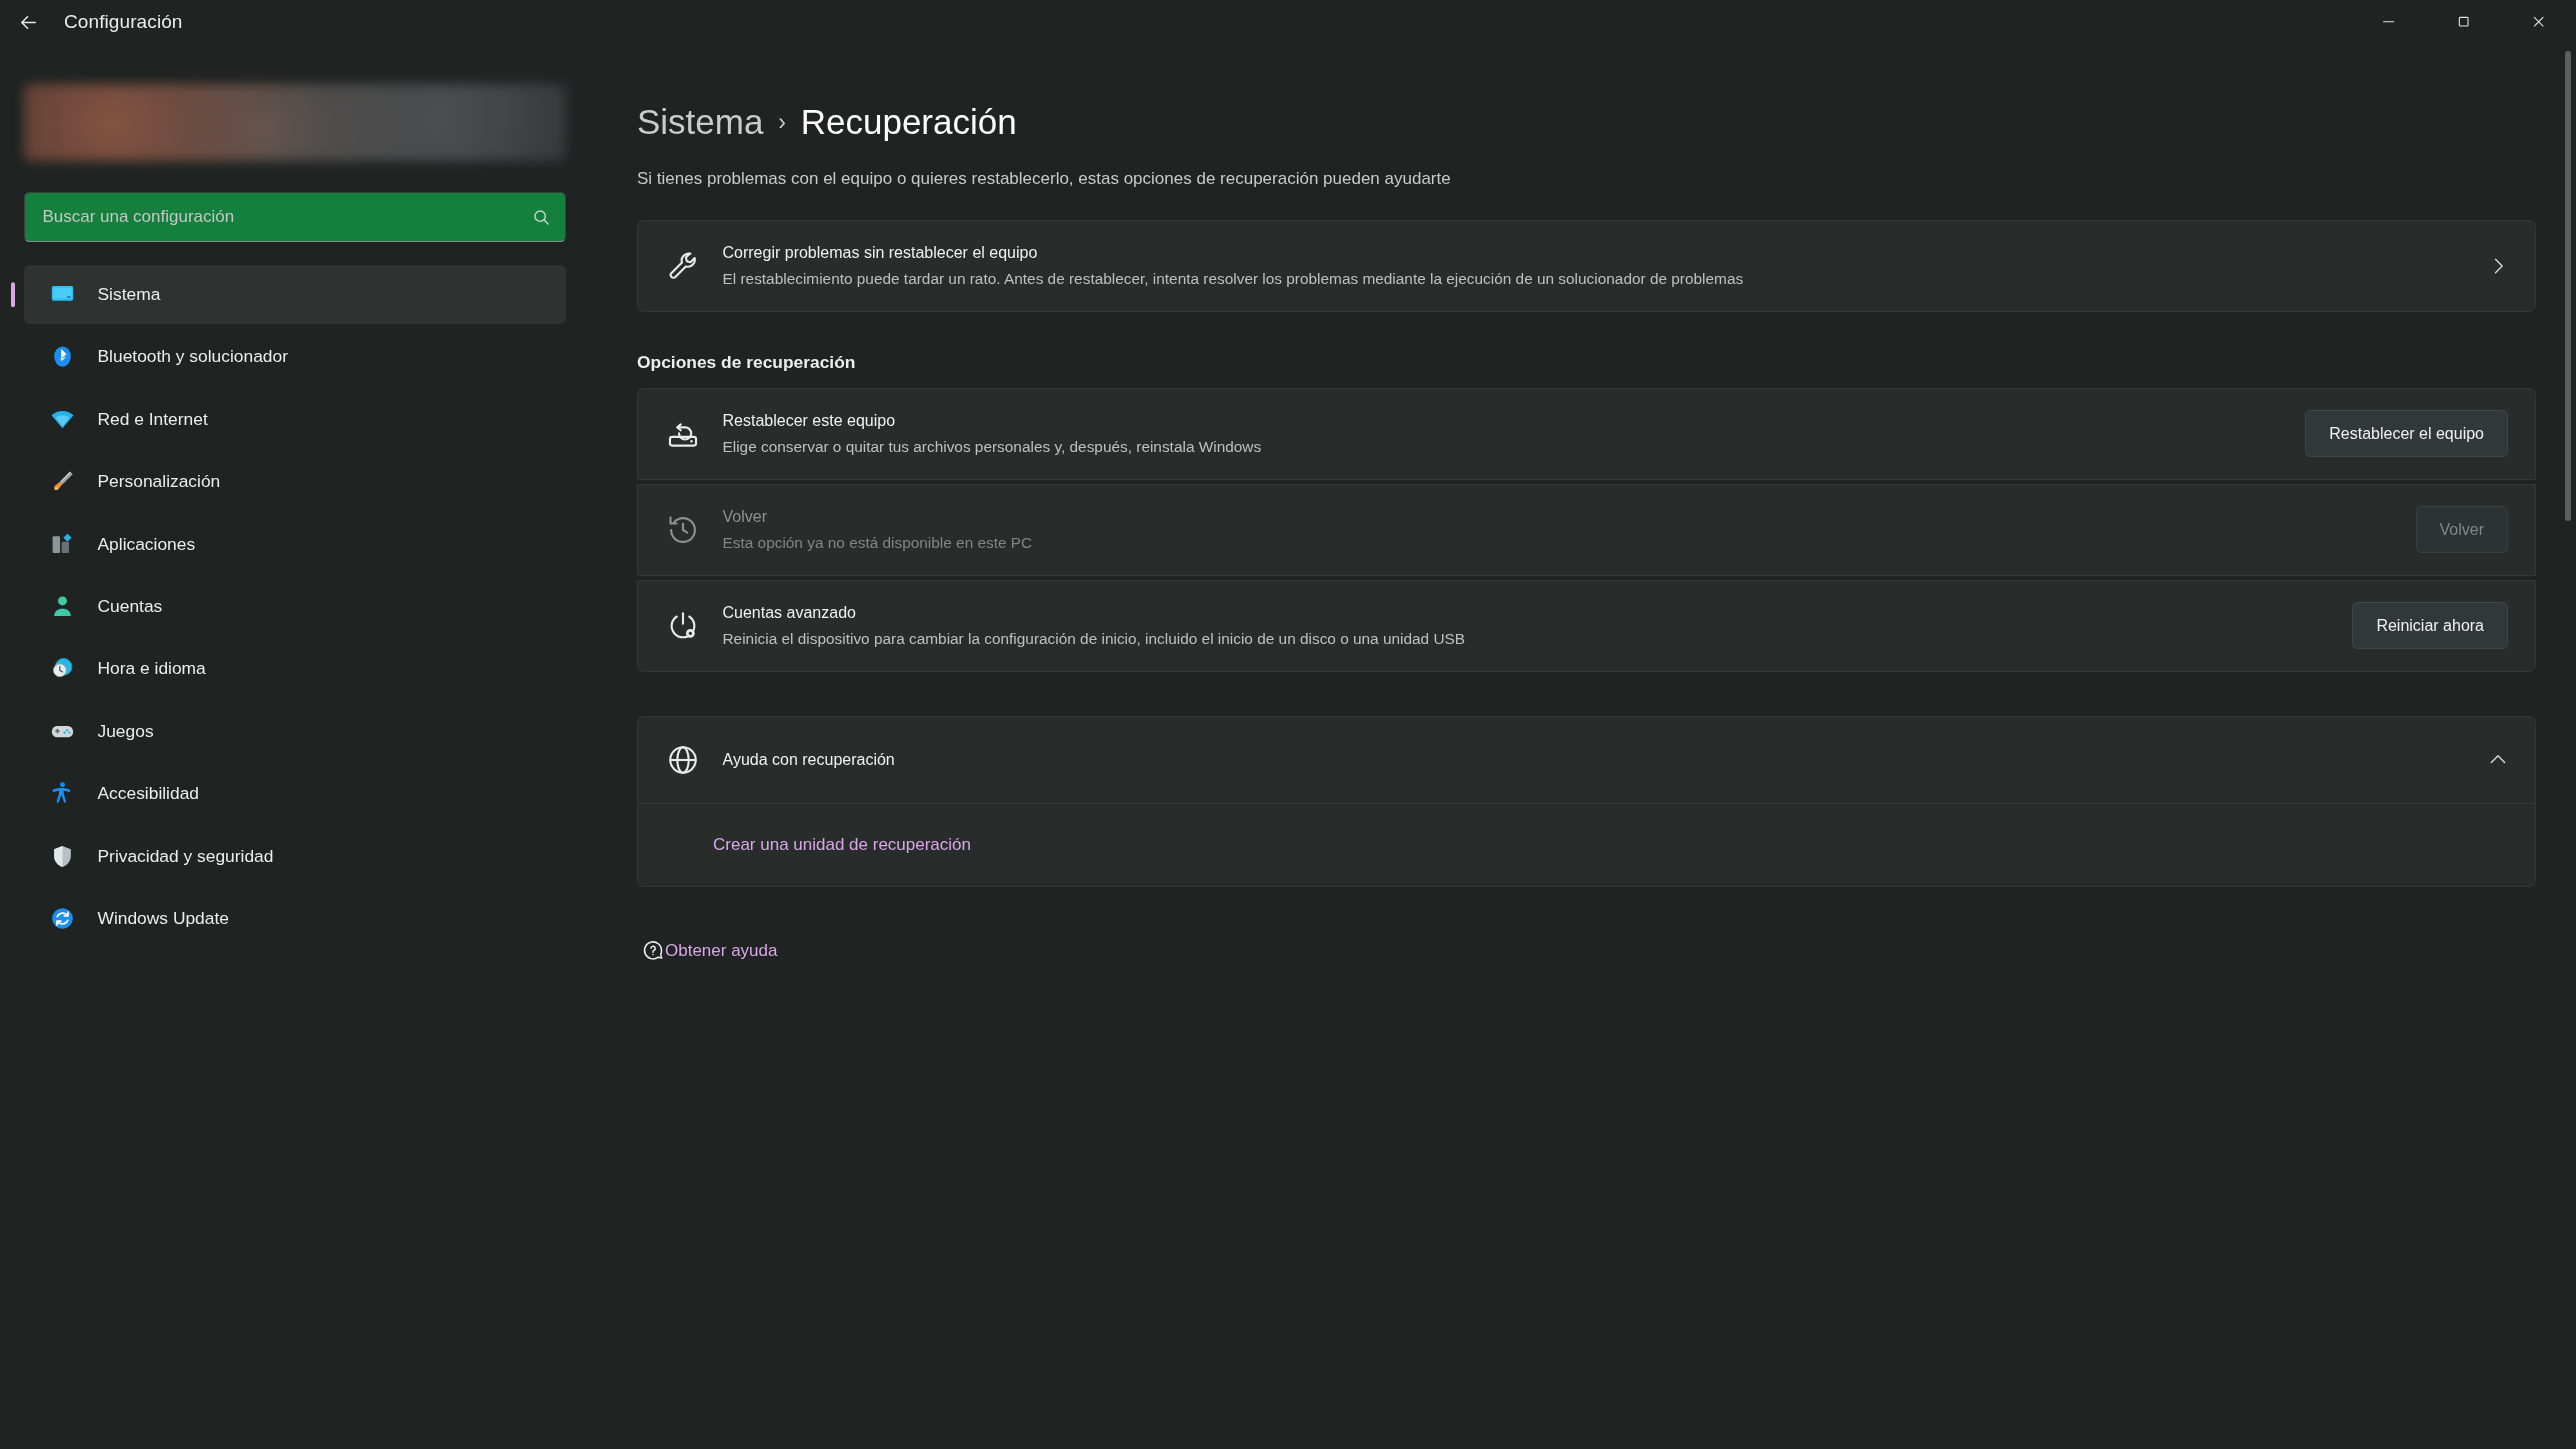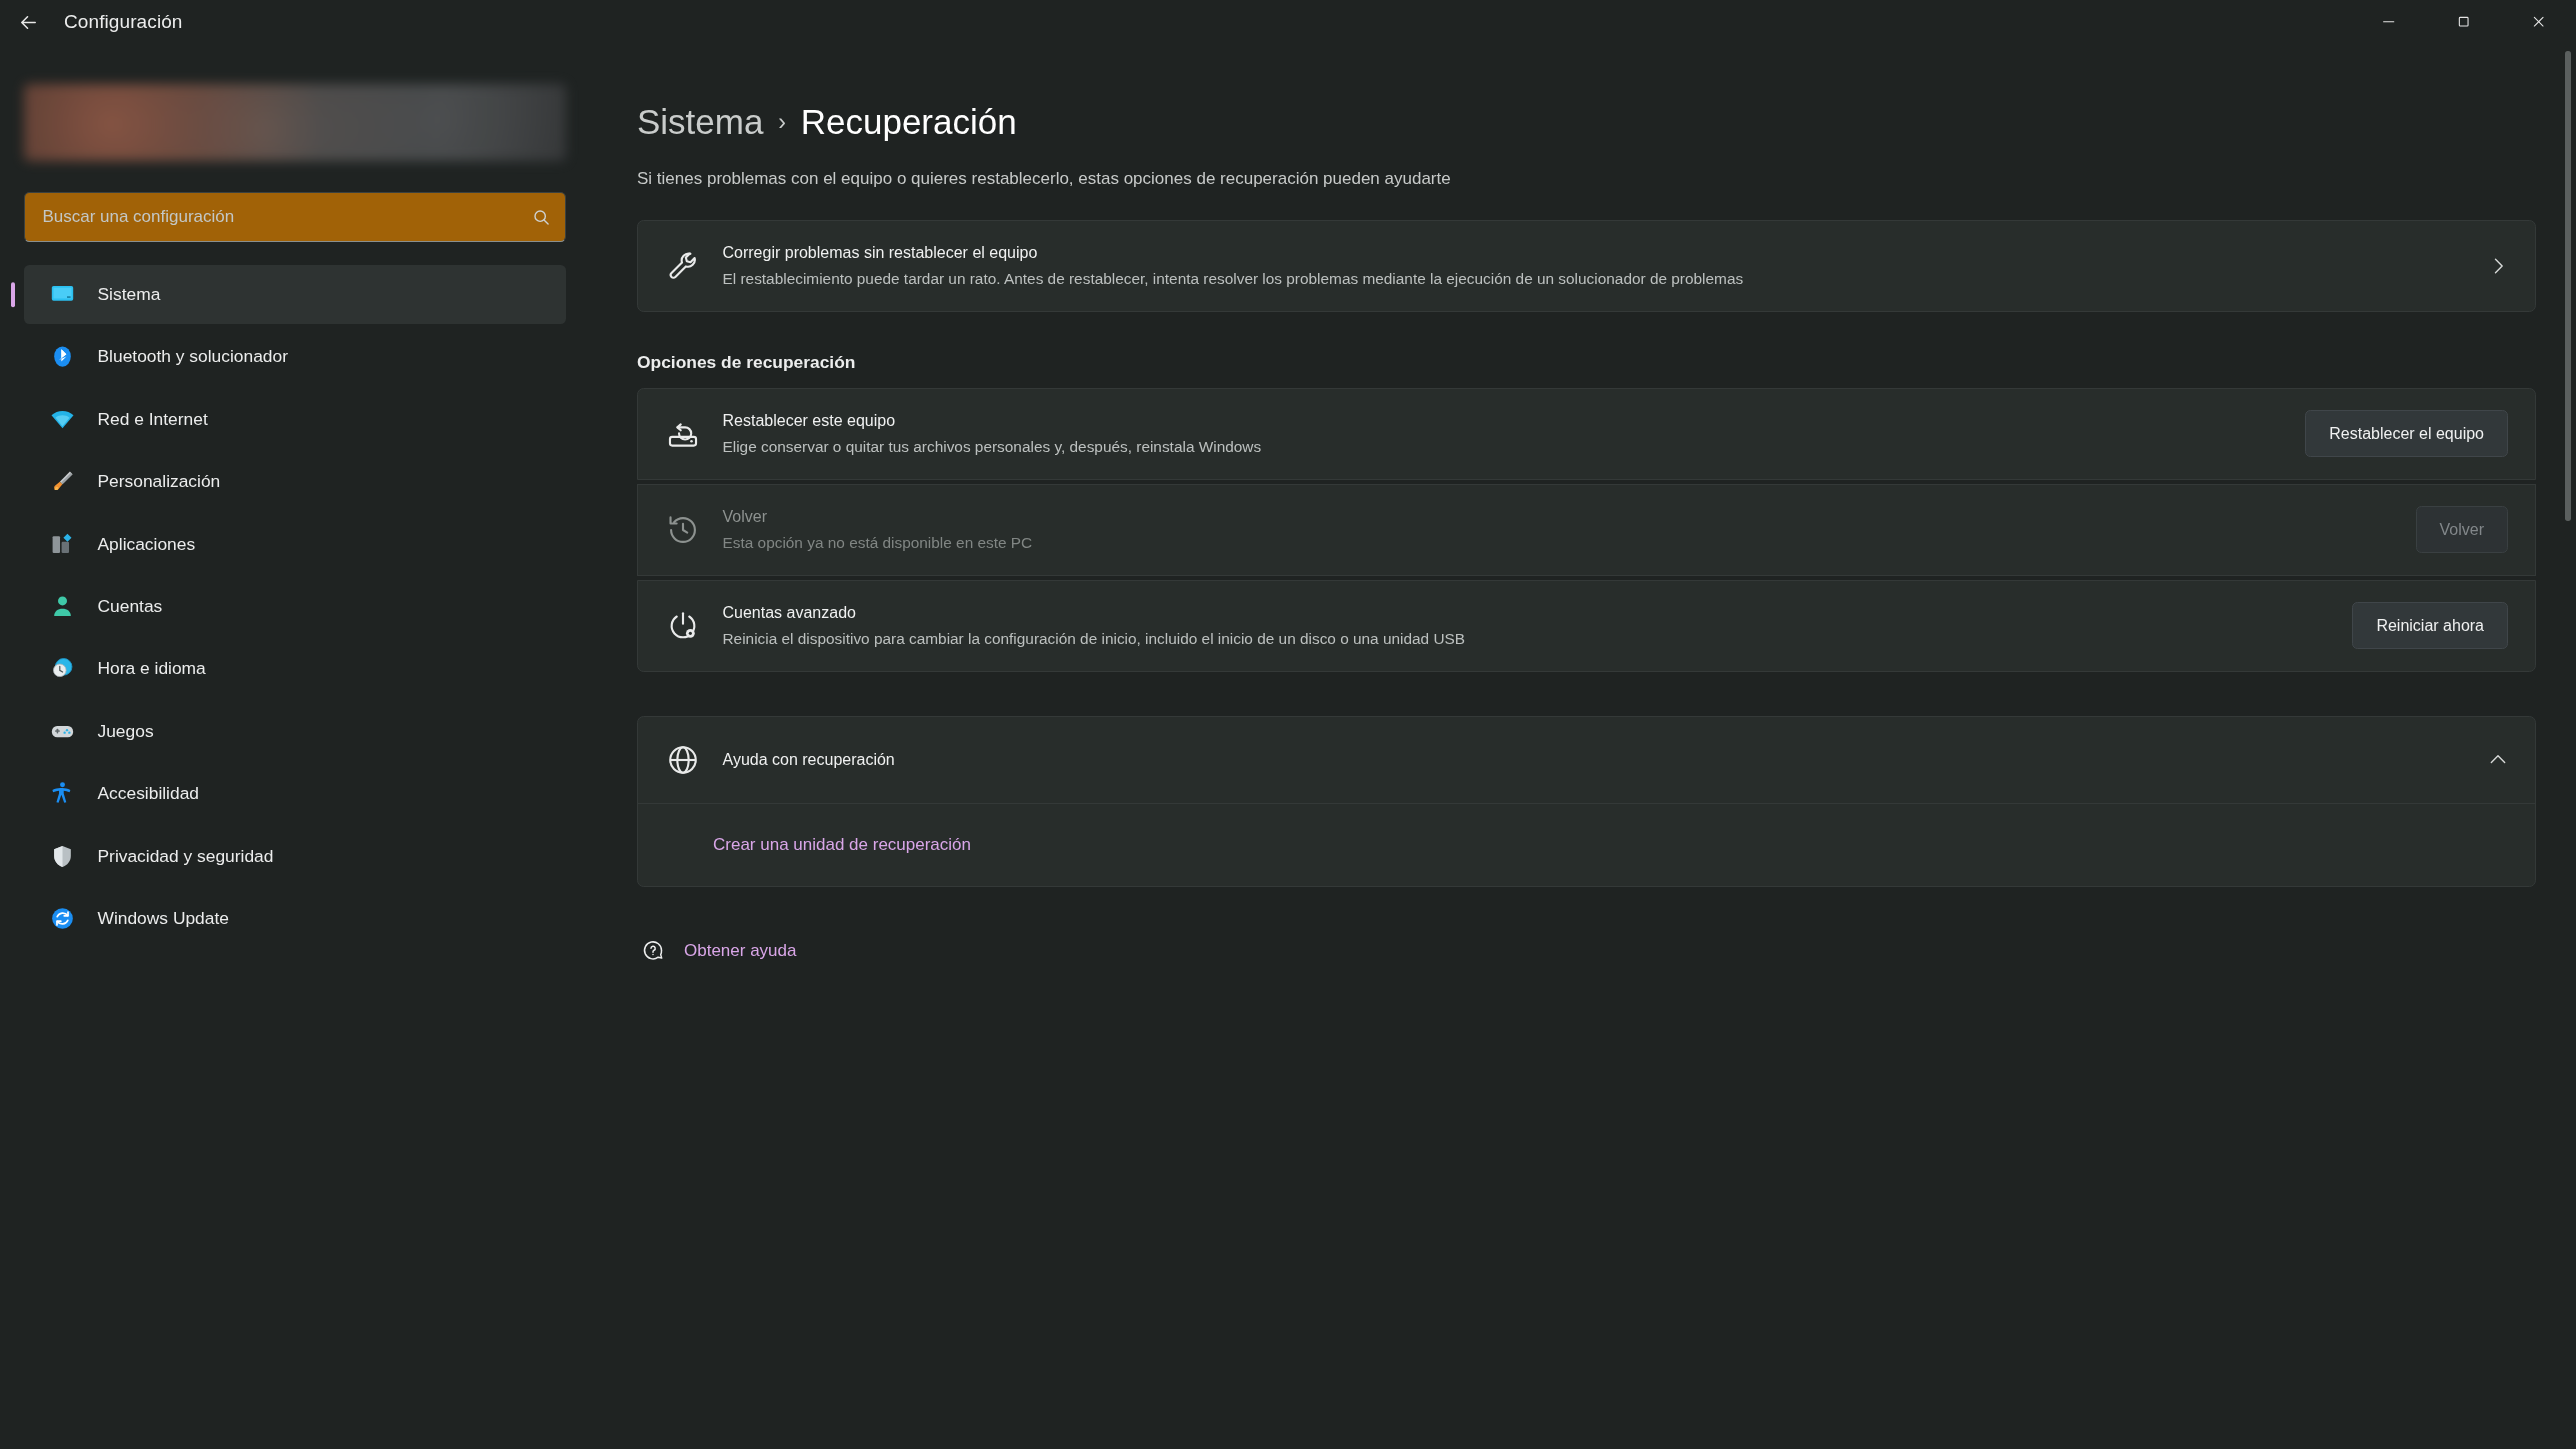--- a/index.html
+++ b/index.html
@@ -57,21 +57,21 @@
       radial-gradient(circle at 16% 52%, rgba(150,92,72,.88) 0%, rgba(120,72,58,0) 46%),
       radial-gradient(circle at 44% 60%, rgba(120,112,108,.55) 0%, rgba(90,86,84,0) 52%),
       radial-gradient(circle at 76% 46%, rgba(96,98,100,.55) 0%, rgba(70,72,74,0) 58%),
       linear-gradient(100deg, #3a2c28 0%, #2f2d2c 42%, #3b3d3e 76%, #2a2c2d 100%);
     filter: blur(6px);
     opacity: .95;
   }
   .searchwrap { margin: 31px 24px 0 24px; position: relative; }
   .searchbox {
     width: 100%; height: 50px;
-    background: #a16207;
+    background: #15803d;
     border: 0.7px solid #3b4140;
     border-bottom: 1.3px solid #8a8f8e;
     border-radius: 5.4px;
     color: #cfd2d1; font-size: 17px;
     font-family: "Liberation Sans", sans-serif;
     padding: 0 40px 0 17.4px;
     outline: none;
   }
   .searchbox::placeholder { color: #c3c7c6; }
   .search-icon {
@@ -181,21 +181,21 @@
     border-top: 0.7px solid #343938;
     padding: 31px 27px 31px 75px;
   }
   .link {
     color: #d9a6e8; font-size: 17px; text-decoration: none;
     cursor: default;
   }
 
   .footer-links { margin-top: 39px; }
   .footer-link-row {
-    display: flex; align-items: center; gap: 19px;
+    display: flex; align-items: center; 
     height: 50px; padding-left: 4px;
   }
   .footer-ico { width: 24px; height: 24px; color: #eceded; flex: 0 0 24px; }
   .footer-ico svg { width: 24px; height: 24px; }
 
   .scrollbar {
     position: absolute; right: 5.4px; top: 6.7px;
     width: 5.4px; height: 470px; border-radius: 2.7px;
     background: #5b605f;
   }

